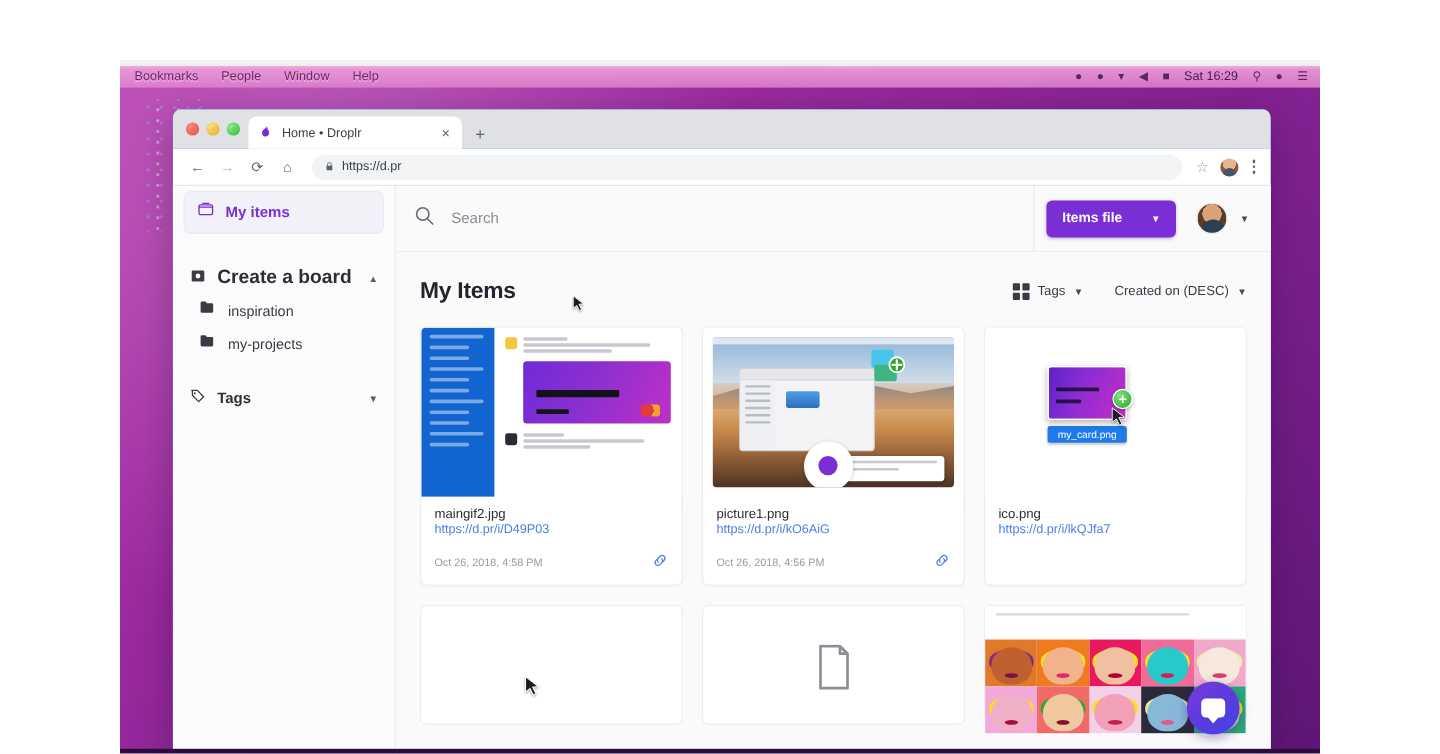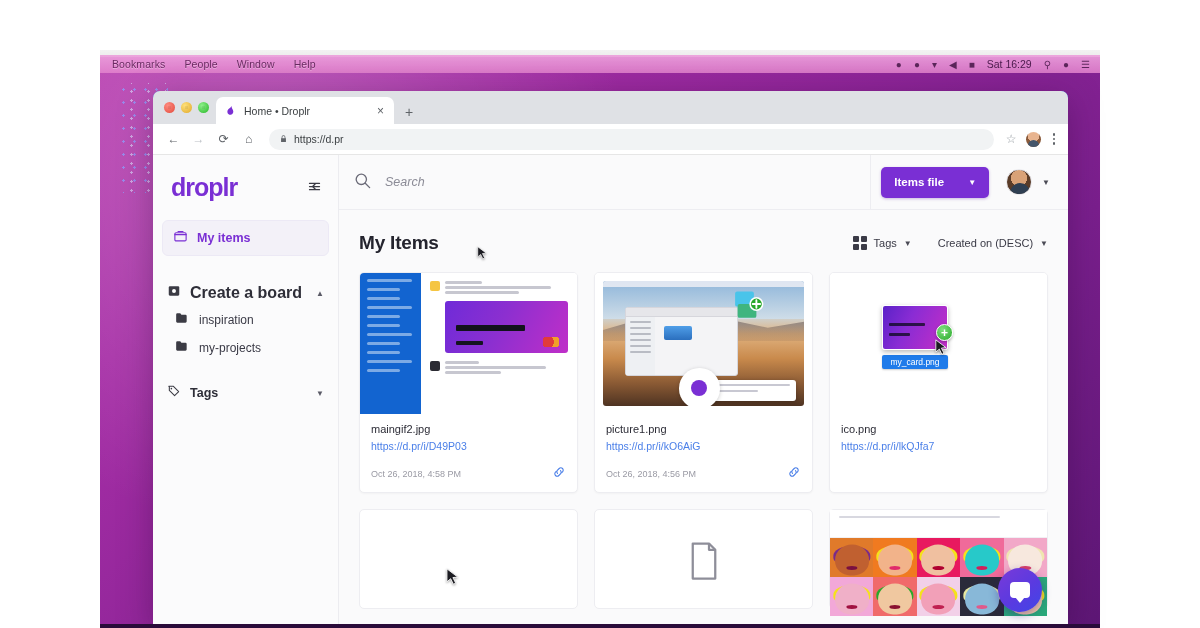--- a/index.html
+++ b/index.html
@@ -48,21 +48,21 @@
   .mb-clock { font-size:10.5px; color:#4b1a4c; white-space:nowrap; }
 
   
   .menubar-top {
     position:absolute; left:100px; top:50px; width:1000px; height:7px;
     background: linear-gradient(180deg, #f2f2f2, #ececec);
   }
 
   
   .browser {
-    position:absolute; left:153px; top:91px; width:915px; height:537px;
+    position:absolute; left:144px; top:91px; width:915px; height:537px;
     background:#3b82f6; border-radius:7px 7px 0 0;
     box-shadow: 0 8px 34px rgba(40,0,50,.34);
     overflow:hidden;
   }
 
   .tabstrip {
     height:33px; background:#dfe1e5; display:flex; align-items:flex-end;
     padding-left:9px; position:relative;
   }
   .traffic { display:flex; gap:6px; align-items:center; height:33px; padding:0 7px 0 2px; }
@@ -160,21 +160,21 @@
               border-radius:50%; background:#fff; display:block; }
 
   
   .main { flex:1; display:flex; flex-direction:column; background:#fafafb; min-width:0; }
 
   .topbar {
     height:55px; flex:none; display:flex; align-items:center;
     background:#fafafb; border-bottom:1px solid #ededf1; padding:0 18px 0 14px;
   }
   .search { display:flex; align-items:center; gap:13px; flex:1; }
-  .search .ph { font-size:12.5px; color:#8b8b96;font-style:italic; }
+  .search .ph { font-size:12.5px; color:#8b8b96; }
   .search-sep { width:1px; height:55px; background:#ededf1; margin:0 10px 0 0; }
 
   .upload-btn {
     height:31px; background:#7a2fd4; border-radius:5px; color:#fff;
     display:flex; align-items:center; gap:24px; padding:0 13px;
     font-size:11.5px; font-weight:bold; box-shadow:0 1px 3px rgba(90,25,160,.3);
   }
   .upload-btn .caret { font-size:8px; }
   .avatar-lg {
     width:26px; height:26px; border-radius:50%; margin-left:17px; flex:none;
@@ -195,21 +195,21 @@
   .grid-ic { display:grid; grid-template-columns:6px 6px; grid-template-rows:6px 6px; gap:2px; }
   .grid-ic i { background:#3a3a46; display:block; border-radius:1px; }
 
   .cards { display:grid; grid-template-columns:repeat(3, 1fr); gap:16px; }
   .card {
     background:#fff; border:1px solid #ededf1; border-radius:5px;
     overflow:hidden; box-shadow:0 1px 2px rgba(20,20,40,.035);
   }
   .thumb { height:141px; background:#fff; position:relative; overflow:hidden; }
   .meta { padding:9px 11px 10px 11px; }
-  .fname { font-size:11px; color:#2c2c36; margin-bottom:5px; }
+  .fname { font-size:11px; color:#2c2c36; }
   .furl { font-size:10.5px; color:#4a7fe8; }
   .mrow { display:flex; align-items:center; margin-top:13px; }
   .fdate { font-size:9px; color:#9a9aa4; }
   .link-ic { margin-left:auto; color:#4a7fe8; font-size:13px; }
 
   
   .slack { position:absolute; inset:0; background:#fff; display:flex; }
   .slack-side { width:28%; background:#1264d0; }
   .slack-side .ln { height:3px; background:rgba(255,255,255,.45); margin:6px 7px; border-radius:2px; }
   .slack-side .ln.s { width:54%; }
@@ -397,29 +397,20 @@
             <i></i>
             <i></i>
             <i></i>
           </span>
       </div>
     </div>
 
     <div class="app">
 
       <div class="sidebar">
-        <div class="side-head">
-          <span class="logo">droplr</span>
-          <span class="collapse-ic">
-            <svg viewBox="0 0 24 24" width="15" height="15">
-              <path d="M4 7h16M4 12h16M4 17h16" stroke="#3b3b44" stroke-width="2" stroke-linecap="round"></path>
-              <path d="M9 12l4-4M9 12l4 4" stroke="#3b3b44" stroke-width="2" stroke-linecap="round" fill="none"></path>
-            </svg>
-          </span>
-        </div>
 
         <div class="nav-active">
           <span>
             <svg viewBox="0 0 24 24" width="15" height="15">
               <rect x="3" y="6" width="18" height="13" rx="2" fill="none" stroke="#7a2fd4" stroke-width="1.8"></rect>
               <path d="M3 9h18M8 4h8" stroke="#7a2fd4" stroke-width="1.8" stroke-linecap="round"></path>
             </svg>
           </span>
           <span class="lbl">My items</span>
         </div>

